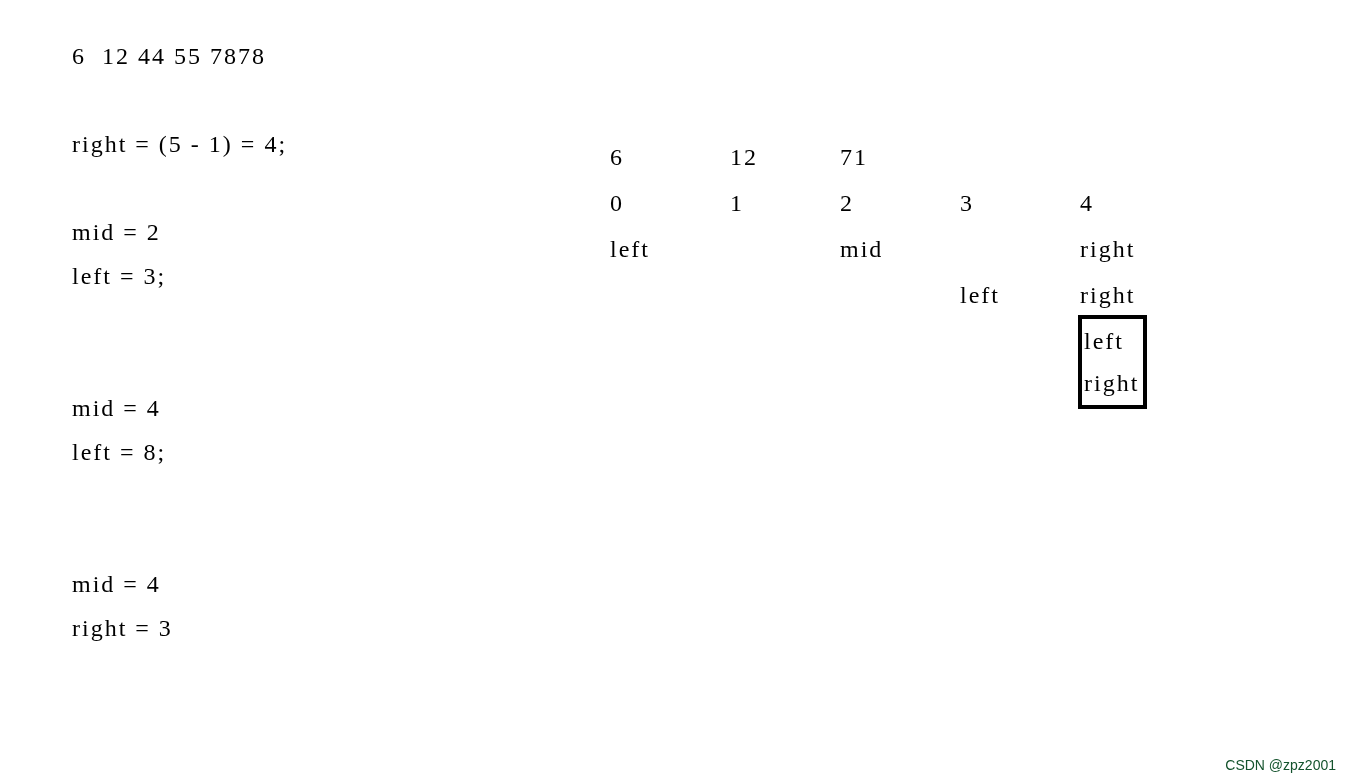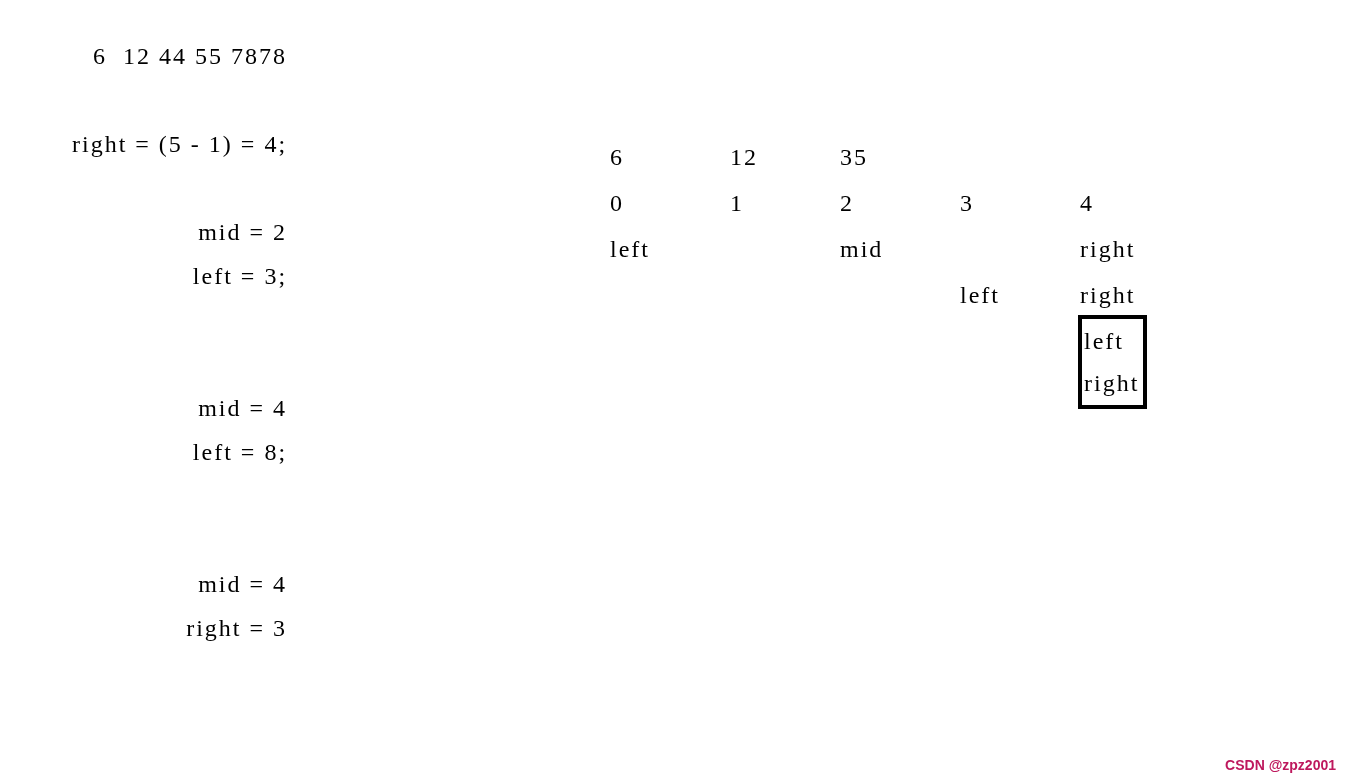--- a/index.html
+++ b/index.html
@@ -18,21 +18,20 @@
       letter-spacing: 2px;
     }
     .left-column {
       position: absolute;
       left: 72px;
       top: 34px;
     }
     .left-column div {
       line-height: 44px;
       white-space: pre;
-      text-align: right;
     }
     .right-column {
       position: absolute;
       left: 610px;
       top: 134px;
     }
     .arr-row {
       display: grid;
       grid-template-columns: 120px 110px 120px 120px 120px;
       line-height: 46px;
@@ -47,23 +46,22 @@
       border: 4px solid #000000;
       padding: 1px 4px 1px 2px;
       line-height: 42px;
     }
     .watermark {
       position: absolute;
       right: 10px;
       bottom: 6px;
       font-family: Arial, sans-serif;
       font-size: 14px;
-      color: #be185d;
+      color: #14532d;
       letter-spacing: 0;
-      font-weight: bold;
     }
   </style>
 </head>
 <body>
 
 <div class="left-column">
   <div>6  12 44 55 7878</div>
   <div>&nbsp;</div>
   <div>right = (5 - 1) = 4;</div>
   <div>&nbsp;</div>
@@ -76,21 +74,21 @@
   <div>&nbsp;</div>
   <div>&nbsp;</div>
   <div>mid = 4</div>
   <div>right = 3</div>
 </div>
 
 <div class="right-column">
   <div class="arr-row">
     <div class="cell">6</div>
     <div class="cell">12</div>
-    <div class="cell">35</div>
+    <div class="cell">71</div>
   </div>
   <div class="arr-row">
     <div class="cell">0</div>
     <div class="cell">1</div>
     <div class="cell">2</div>
     <div class="cell">3</div>
     <div class="cell">4</div>
   </div>
   <div class="arr-row">
     <div class="cell">left</div>

